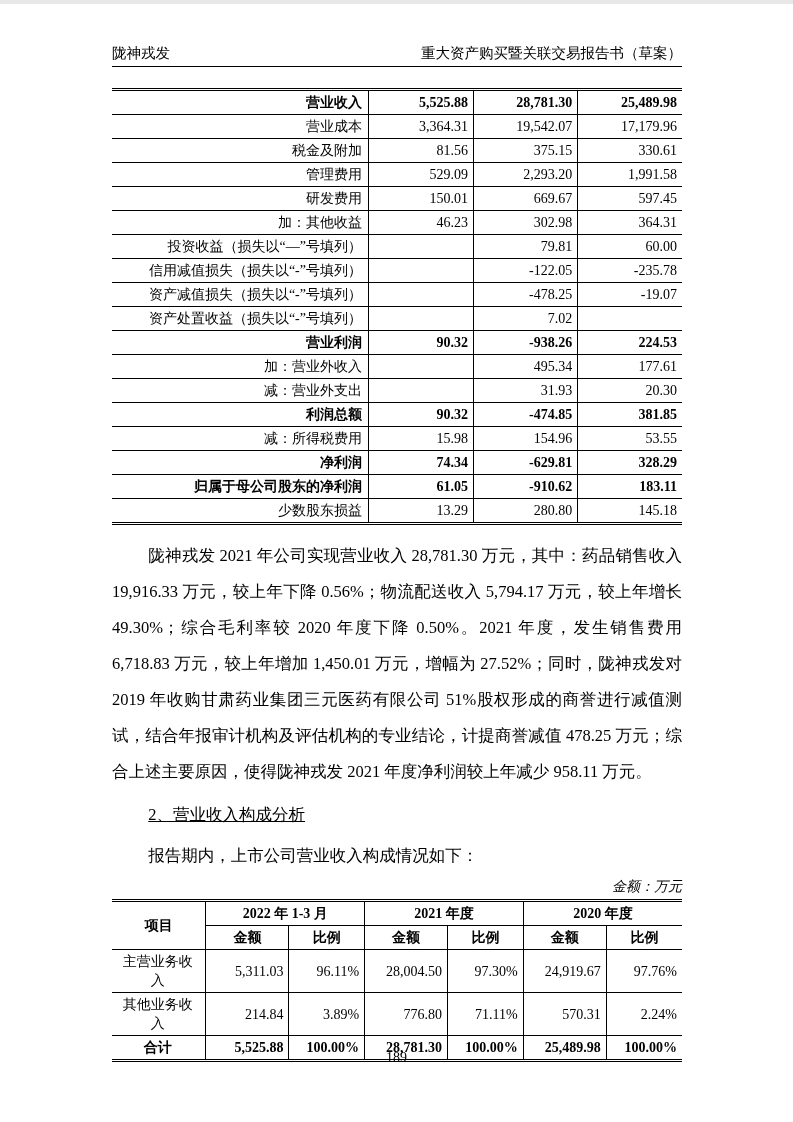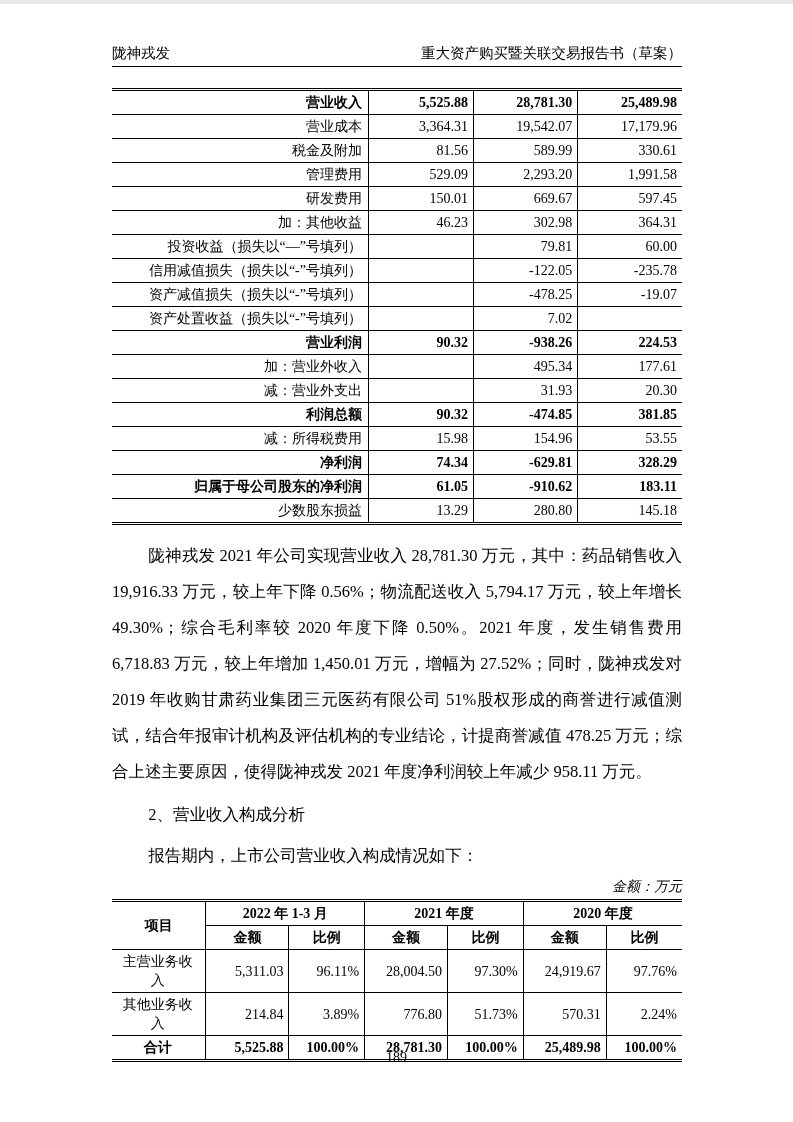--- a/index.html
+++ b/index.html
@@ -31,21 +31,21 @@
   
   .revenue-table th { text-align:center; font-weight:bold; }
   .revenue-table td.lbl { text-align:center; padding-left:4px; }
   
   .para {
     font-size:16.5px; line-height:36px; text-align:justify;
     text-indent:2.2em; margin:13px 0 0 0;
   }
   .section-heading {
     font-size:16.5px; line-height:25px; text-indent:2.2em;
-    margin:12px 0 0 0; font-weight:normal;
+    margin:12px 0 0 0; font-weight:normal;text-decoration:underline;
   }
   .para-short {
     font-size:16.5px; line-height:25px; text-indent:2.2em; margin:16px 0 0 0;
   }
   .unit-note {
     font-size:14px; text-align:right; margin:10px 0 3px 0; line-height:18px;font-style:italic;
   }
   
   .page-number {
     position:absolute; bottom:60px; left:0; right:0;
@@ -78,21 +78,21 @@
         </tr>
         <tr>
           <td class="lbl no-l">营业成本</td>
           <td class="num">3,364.31</td>
           <td class="num">19,542.07</td>
           <td class="num no-r">17,179.96</td>
         </tr>
         <tr>
           <td class="lbl no-l">税金及附加</td>
           <td class="num">81.56</td>
-          <td class="num">589.99</td>
+          <td class="num">375.15</td>
           <td class="num no-r">330.61</td>
         </tr>
         <tr>
           <td class="lbl no-l">管理费用</td>
           <td class="num">529.09</td>
           <td class="num">2,293.20</td>
           <td class="num no-r">1,991.58</td>
         </tr>
         <tr>
           <td class="lbl no-l">研发费用</td>
@@ -223,21 +223,21 @@
           <td class="num">28,004.50</td>
           <td class="num">97.30%</td>
           <td class="num">24,919.67</td>
           <td class="num no-r">97.76%</td>
         </tr>
         <tr>
           <td class="lbl no-l">其他业务收入</td>
           <td class="num">214.84</td>
           <td class="num">3.89%</td>
           <td class="num">776.80</td>
-          <td class="num">51.73%</td>
+          <td class="num">71.11%</td>
           <td class="num">570.31</td>
           <td class="num no-r">2.24%</td>
         </tr>
         <tr class="bold">
           <td class="lbl no-l">合计</td>
           <td class="num">5,525.88</td>
           <td class="num">100.00%</td>
           <td class="num">28,781.30</td>
           <td class="num">100.00%</td>
           <td class="num">25,489.98</td>

